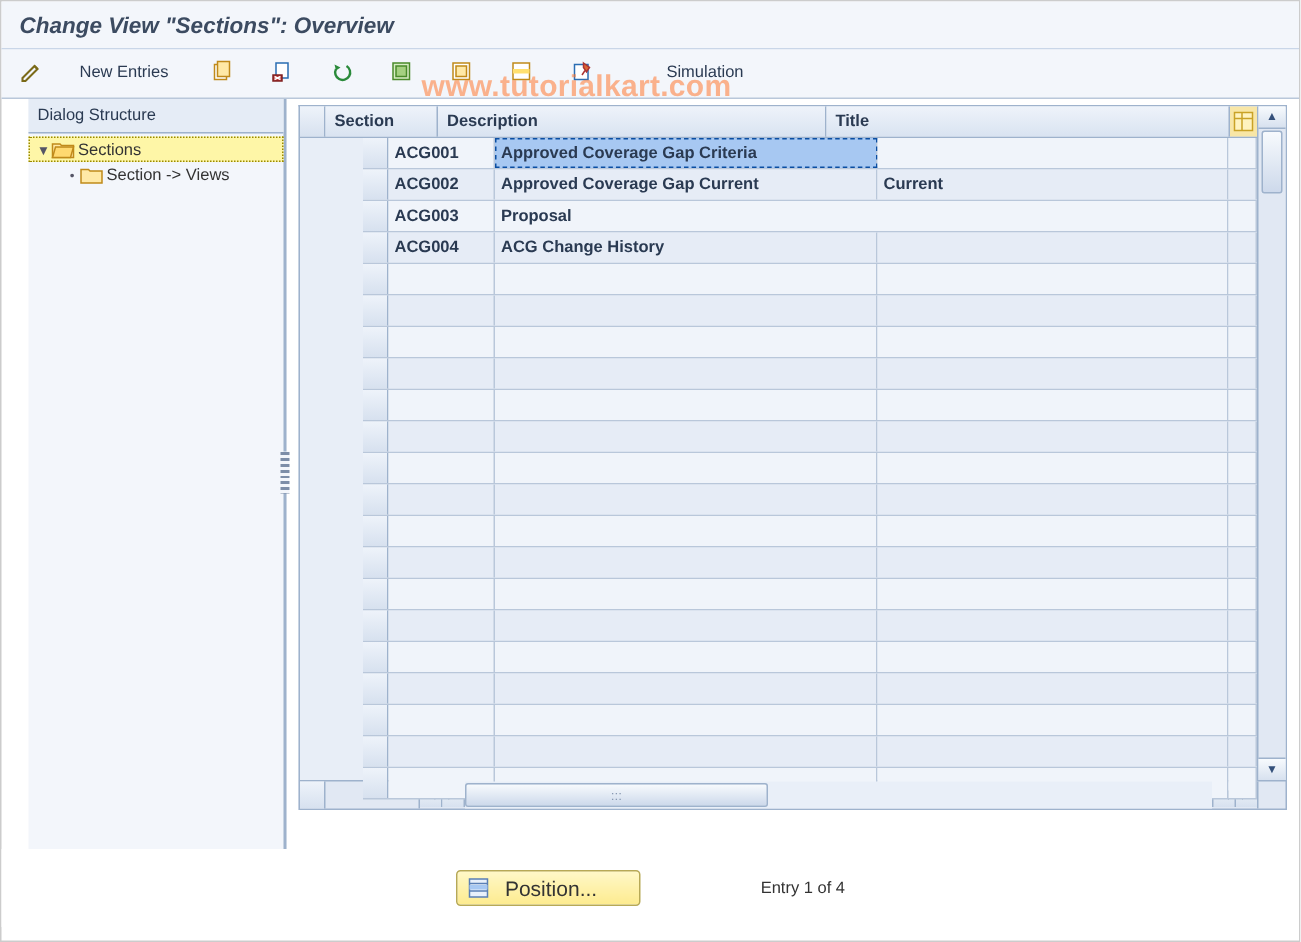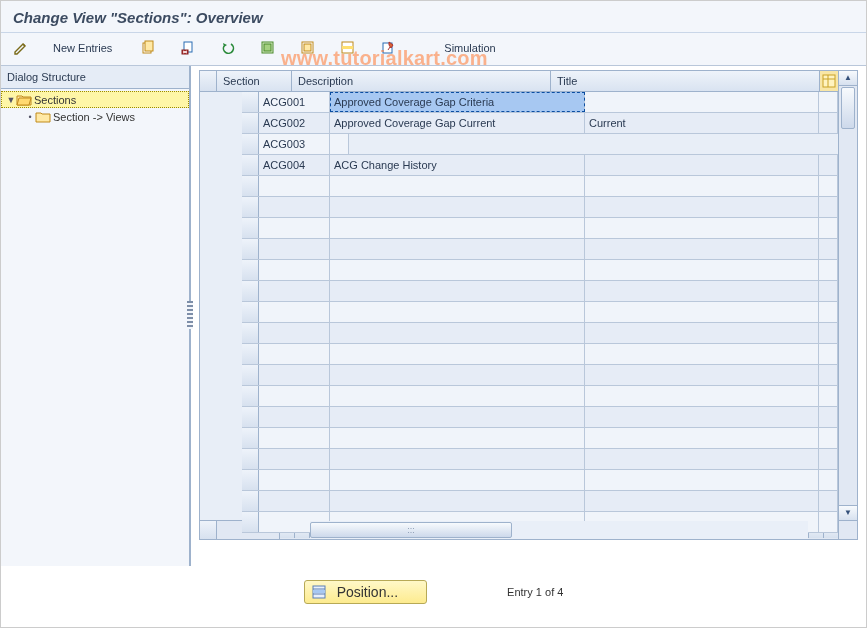--- a/index.html
+++ b/index.html
@@ -68,20 +68,21 @@
     color: #2a3a52;
     padding: 0 6px 0 2px;
     cursor: pointer;
   }
   .tb-sep { width: 4px; }
   svg.icon { width: 16px; height: 16px; display: block; }
   
   .main {
     display: flex;
     height: 500px;
+    margin-left: 18px;
   }
   .tree-pane {
     width: 190px;
     border-right: 2px solid #9eb2cc;
     box-sizing: border-box;
     background: #f3f6fb;
     position: relative;
   }
   .tree-header {
     font-size: 11px;
@@ -378,21 +379,21 @@
               </svg>
           </span>
           <span class="tree-label">Section -&gt; Views</span>
         </div>
       </div>
     </div>
     <div class="splitter-grip"></div>
 
     <div class="table-pane">
       <div class="table-wrap">
-        <div style="display:flex;">
+        <div style="display:flex;font-weight:bold;">
           <div style="flex:1;">
 
             <div class="grid-hdr">
               <div class="rh"></div>
               <div class="ch col-section">Section</div>
               <div class="ch col-desc">Description</div>
               <div class="ch col-title" style="flex:1">Title</div>
               <div class="ch cfg">
                 <svg class="icon" viewBox="0 0 16 16">
                   <rect x="2" y="2" width="12" height="12" fill="#fff3c0" stroke="#c9a227"></rect>
@@ -413,20 +414,21 @@
                 <div class="grow">
                   <div class="cell-rh" style="height: auto;"></div>
                   <div class="gcell col-section alt">ACG002</div>
                   <div class="gcell col-desc alt">Approved Coverage Gap Current</div>
                   <div class="gcell alt" style="flex: 1 1 0%;">Current</div>
                   <div class="gcell alt" style="width: 18px; min-width: 18px; padding: 0px;"></div>
                 </div>
                 <div class="grow">
                   <div class="cell-rh" style="height: auto;"></div>
                   <div class="gcell col-section">ACG003</div>
+                  <div class="gcell" style="flex: 1 1 0%;">Proposal</div>
                   <div class="gcell" style="width: 18px; min-width: 18px; padding: 0px;"></div>
                 </div>
                 <div class="grow">
                   <div class="cell-rh" style="height: auto;"></div>
                   <div class="gcell col-section alt">ACG004</div>
                   <div class="gcell col-desc alt">ACG Change History</div>
                   <div class="gcell alt" style="flex: 1 1 0%;"></div>
                   <div class="gcell alt" style="width: 18px; min-width: 18px; padding: 0px;"></div>
                 </div>
                 <div class="grow">

